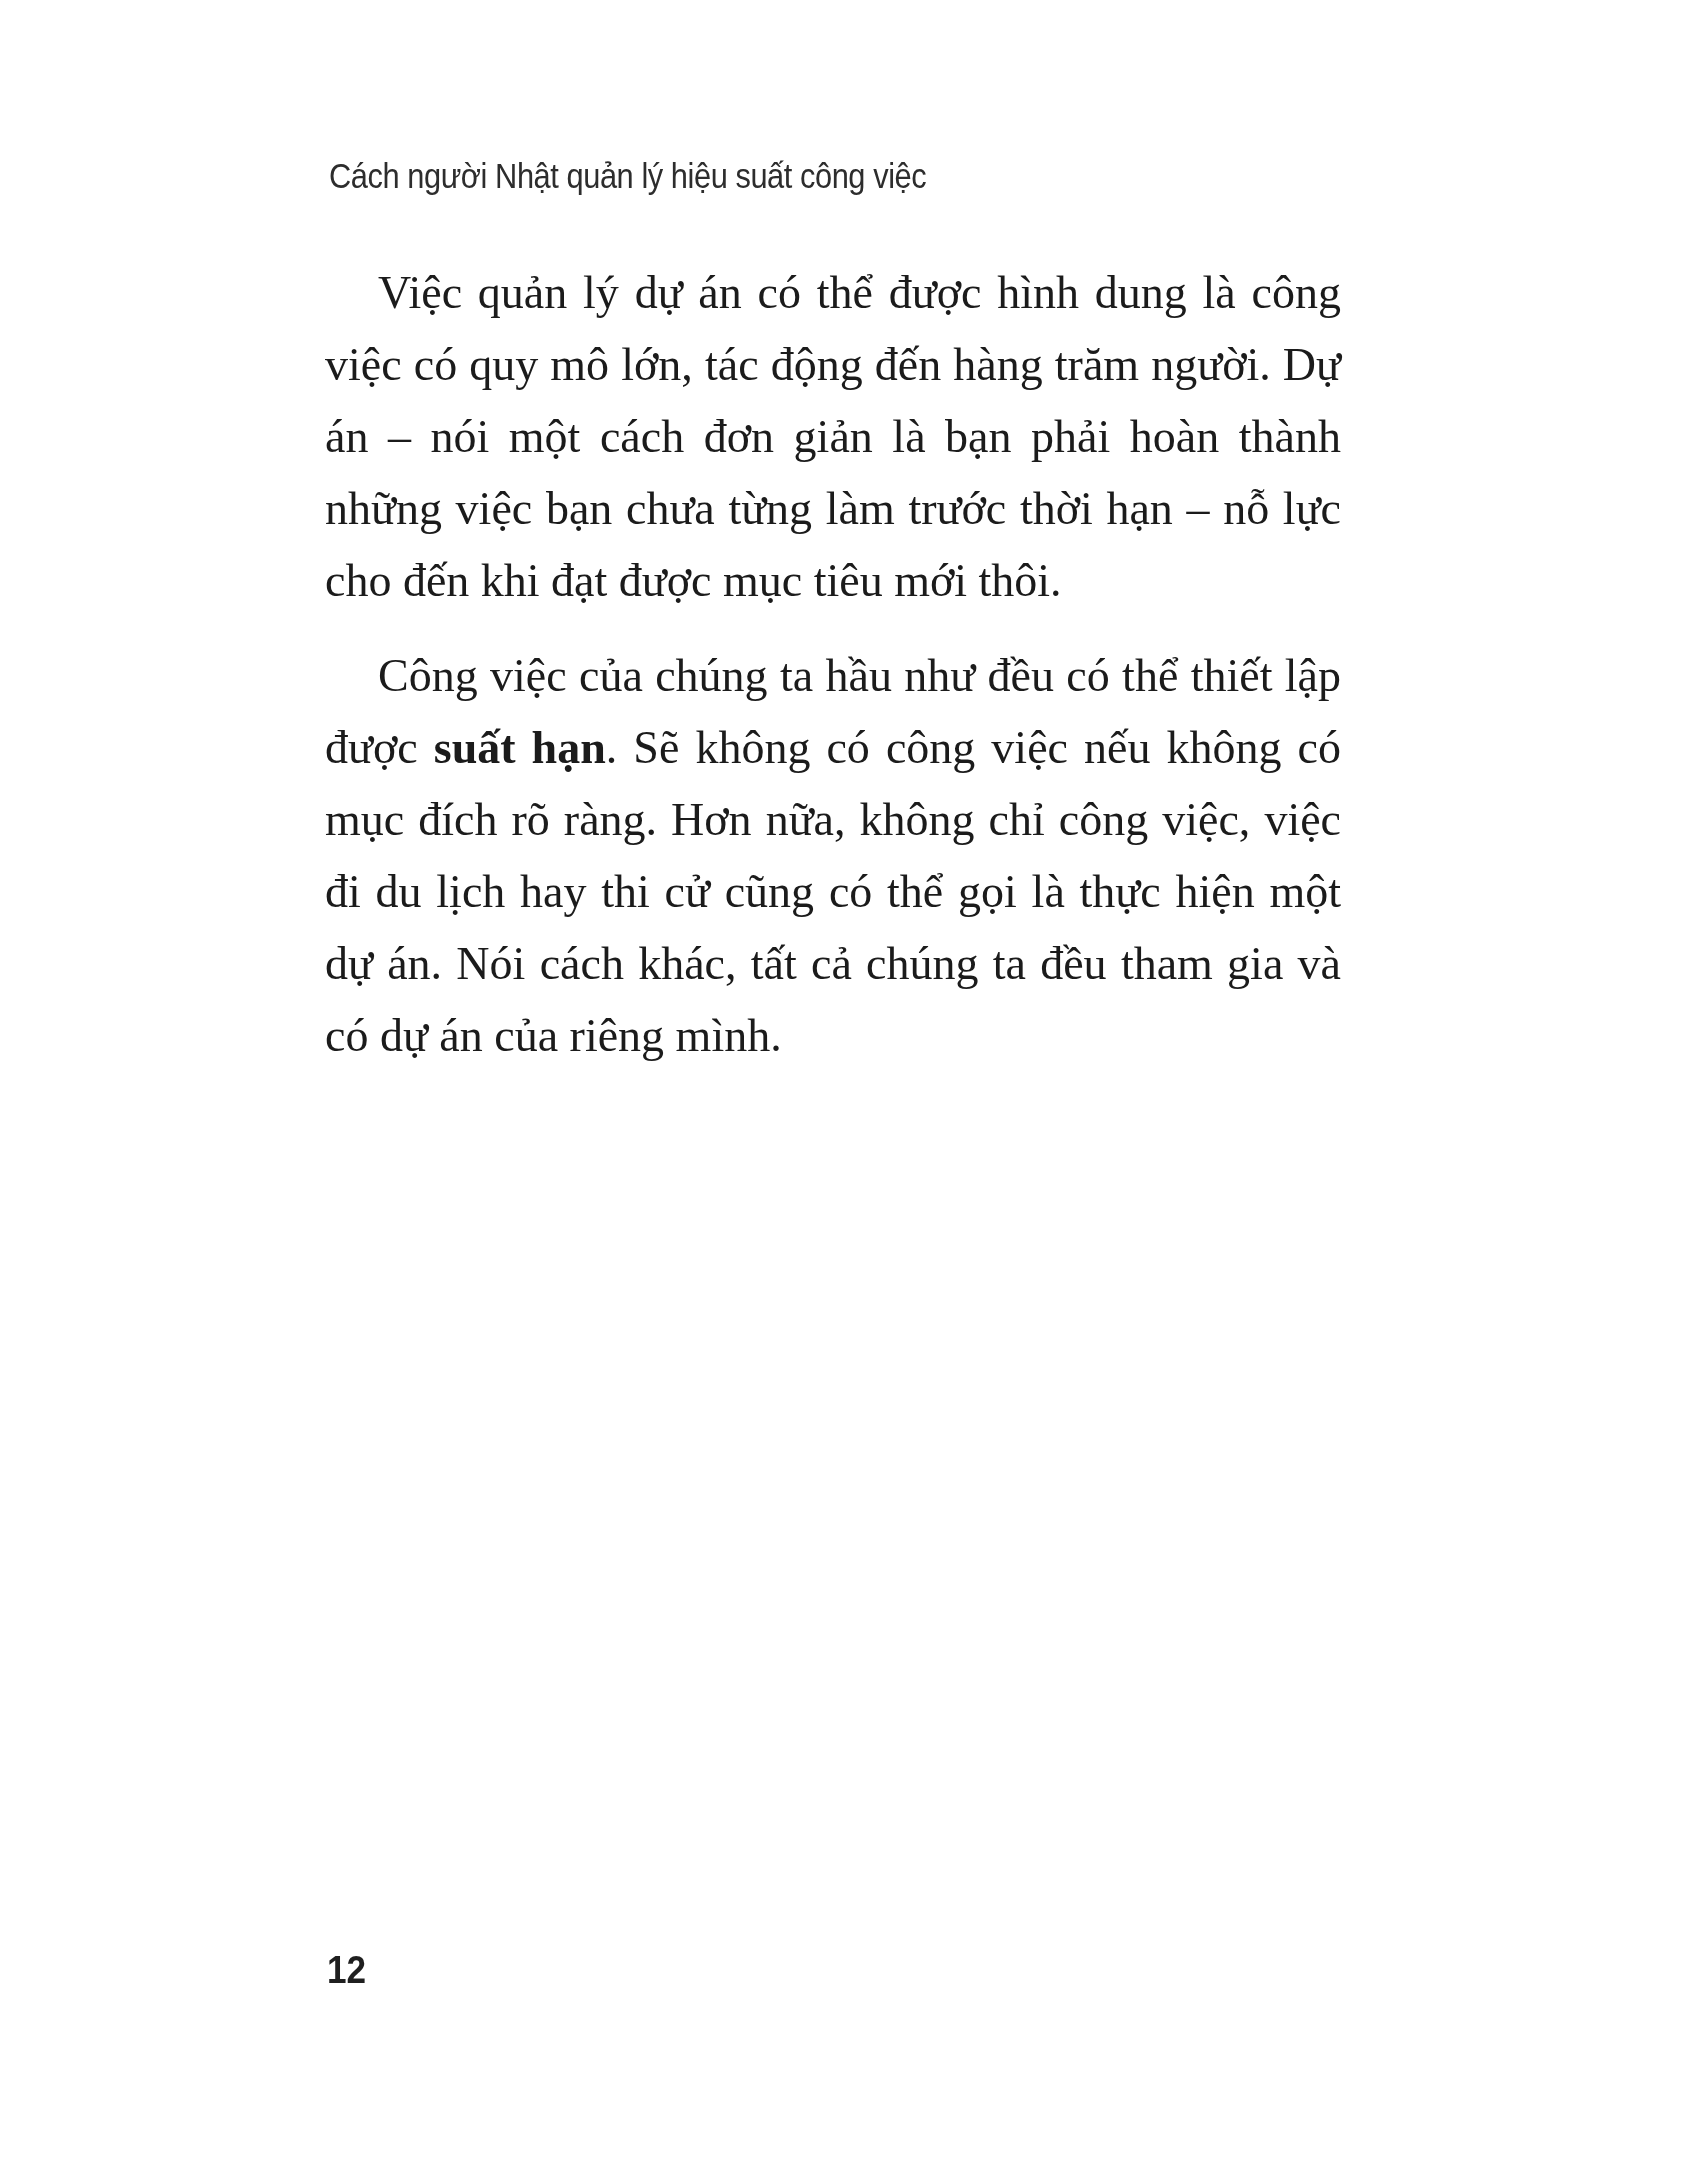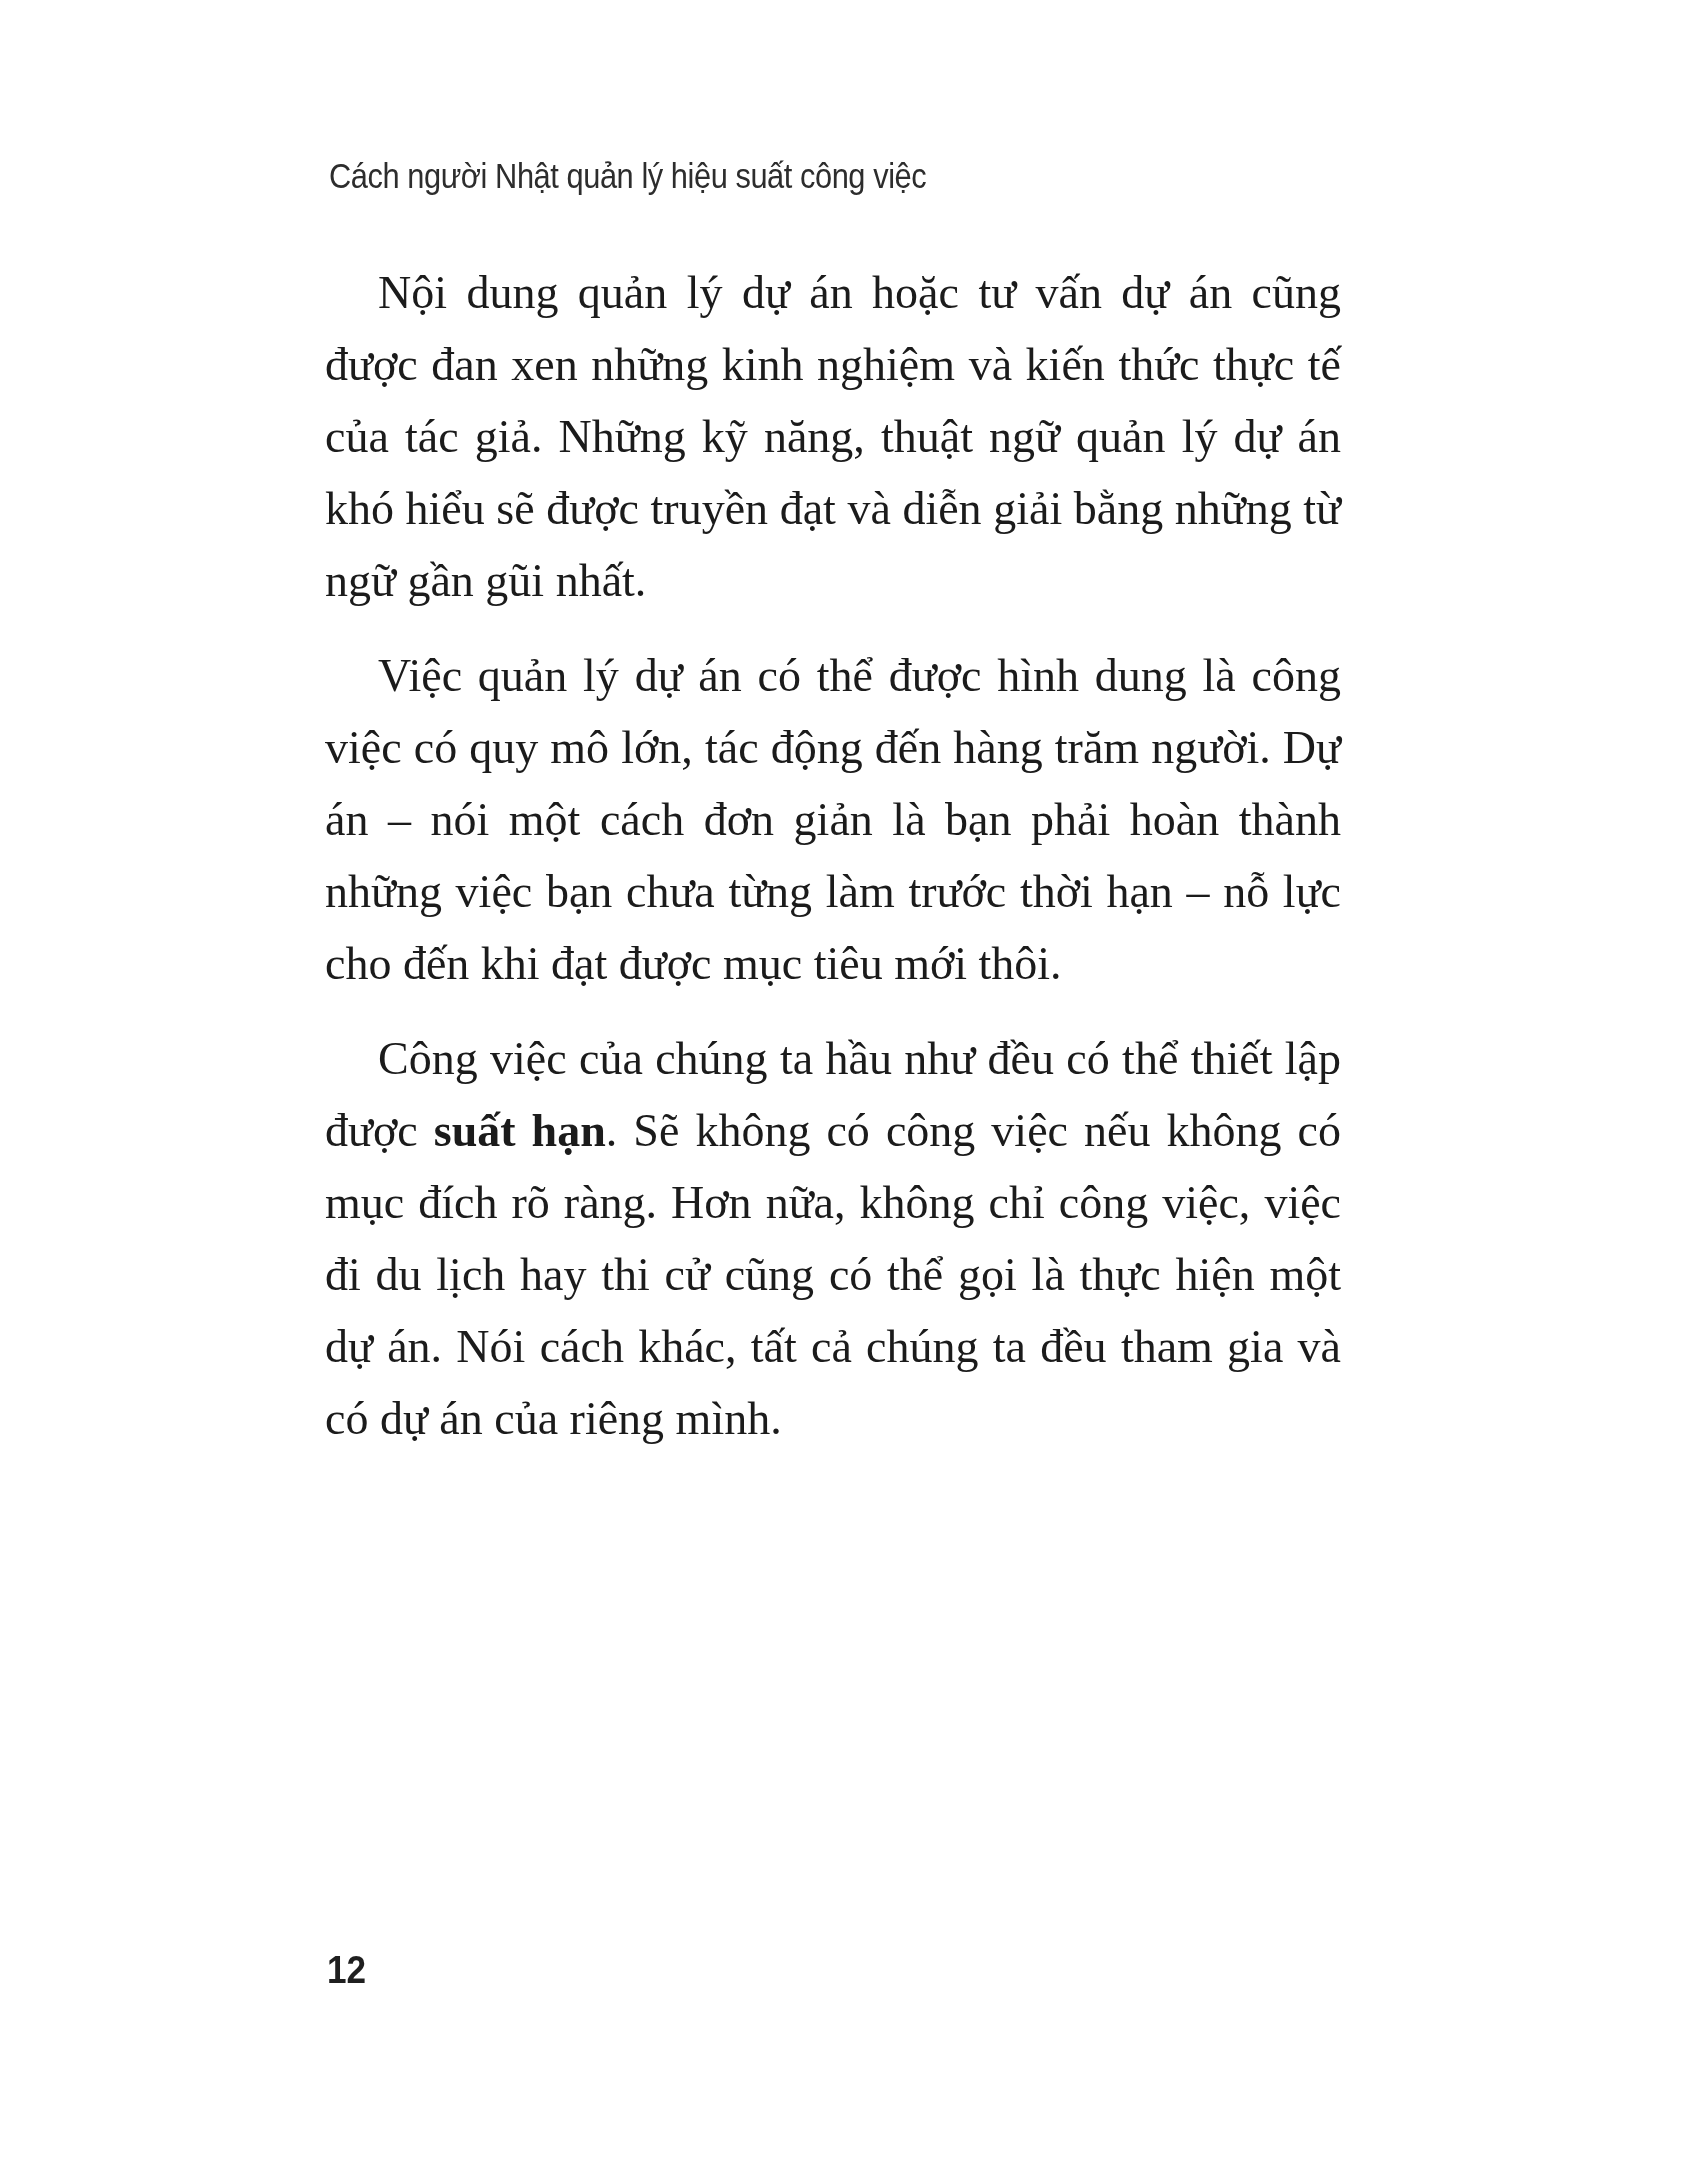--- a/index.html
+++ b/index.html
@@ -55,20 +55,19 @@
     transform-origin: left center;
   }
 </style>
 </head>
 <body>
 
 <div class="page">
   <div class="content">
     <div class="running-head">Cách người Nhật quản lý hiệu suất công việc</div>
     <div class="body-text">
-      <p><span>Nội dung quản lý dự án hoặc tư vấn dự án cũng được đan xen những kinh nghiệm và kiến thức thực tế của tác giả. Những kỹ năng, thuật ngữ quản lý dự án khó hiểu sẽ được truyền đạt và diễn giải bằng những từ ngữ gần gũi nhất.</span></p>
       <p><span>Việc quản lý dự án có thể được hình dung là công việc có quy mô lớn, tác động đến hàng trăm người. Dự án – nói một cách đơn giản là bạn phải hoàn thành những việc bạn chưa từng làm trước thời hạn – nỗ lực cho đến khi đạt được mục tiêu mới thôi.</span></p>
       <p><span>Công việc của chúng ta hầu như đều có thể thiết lập được </span><b>suất hạn</b><span>. Sẽ không có công việc nếu không có mục đích rõ ràng. Hơn nữa, không chỉ công việc, việc đi du lịch hay thi cử cũng có thể gọi là thực hiện một dự án. Nói cách khác, tất cả chúng ta đều tham gia và có dự án của riêng mình.</span></p>
     </div>
   </div>
   <div class="page-number">12</div>
 </div>
 
 
 </body></html>

